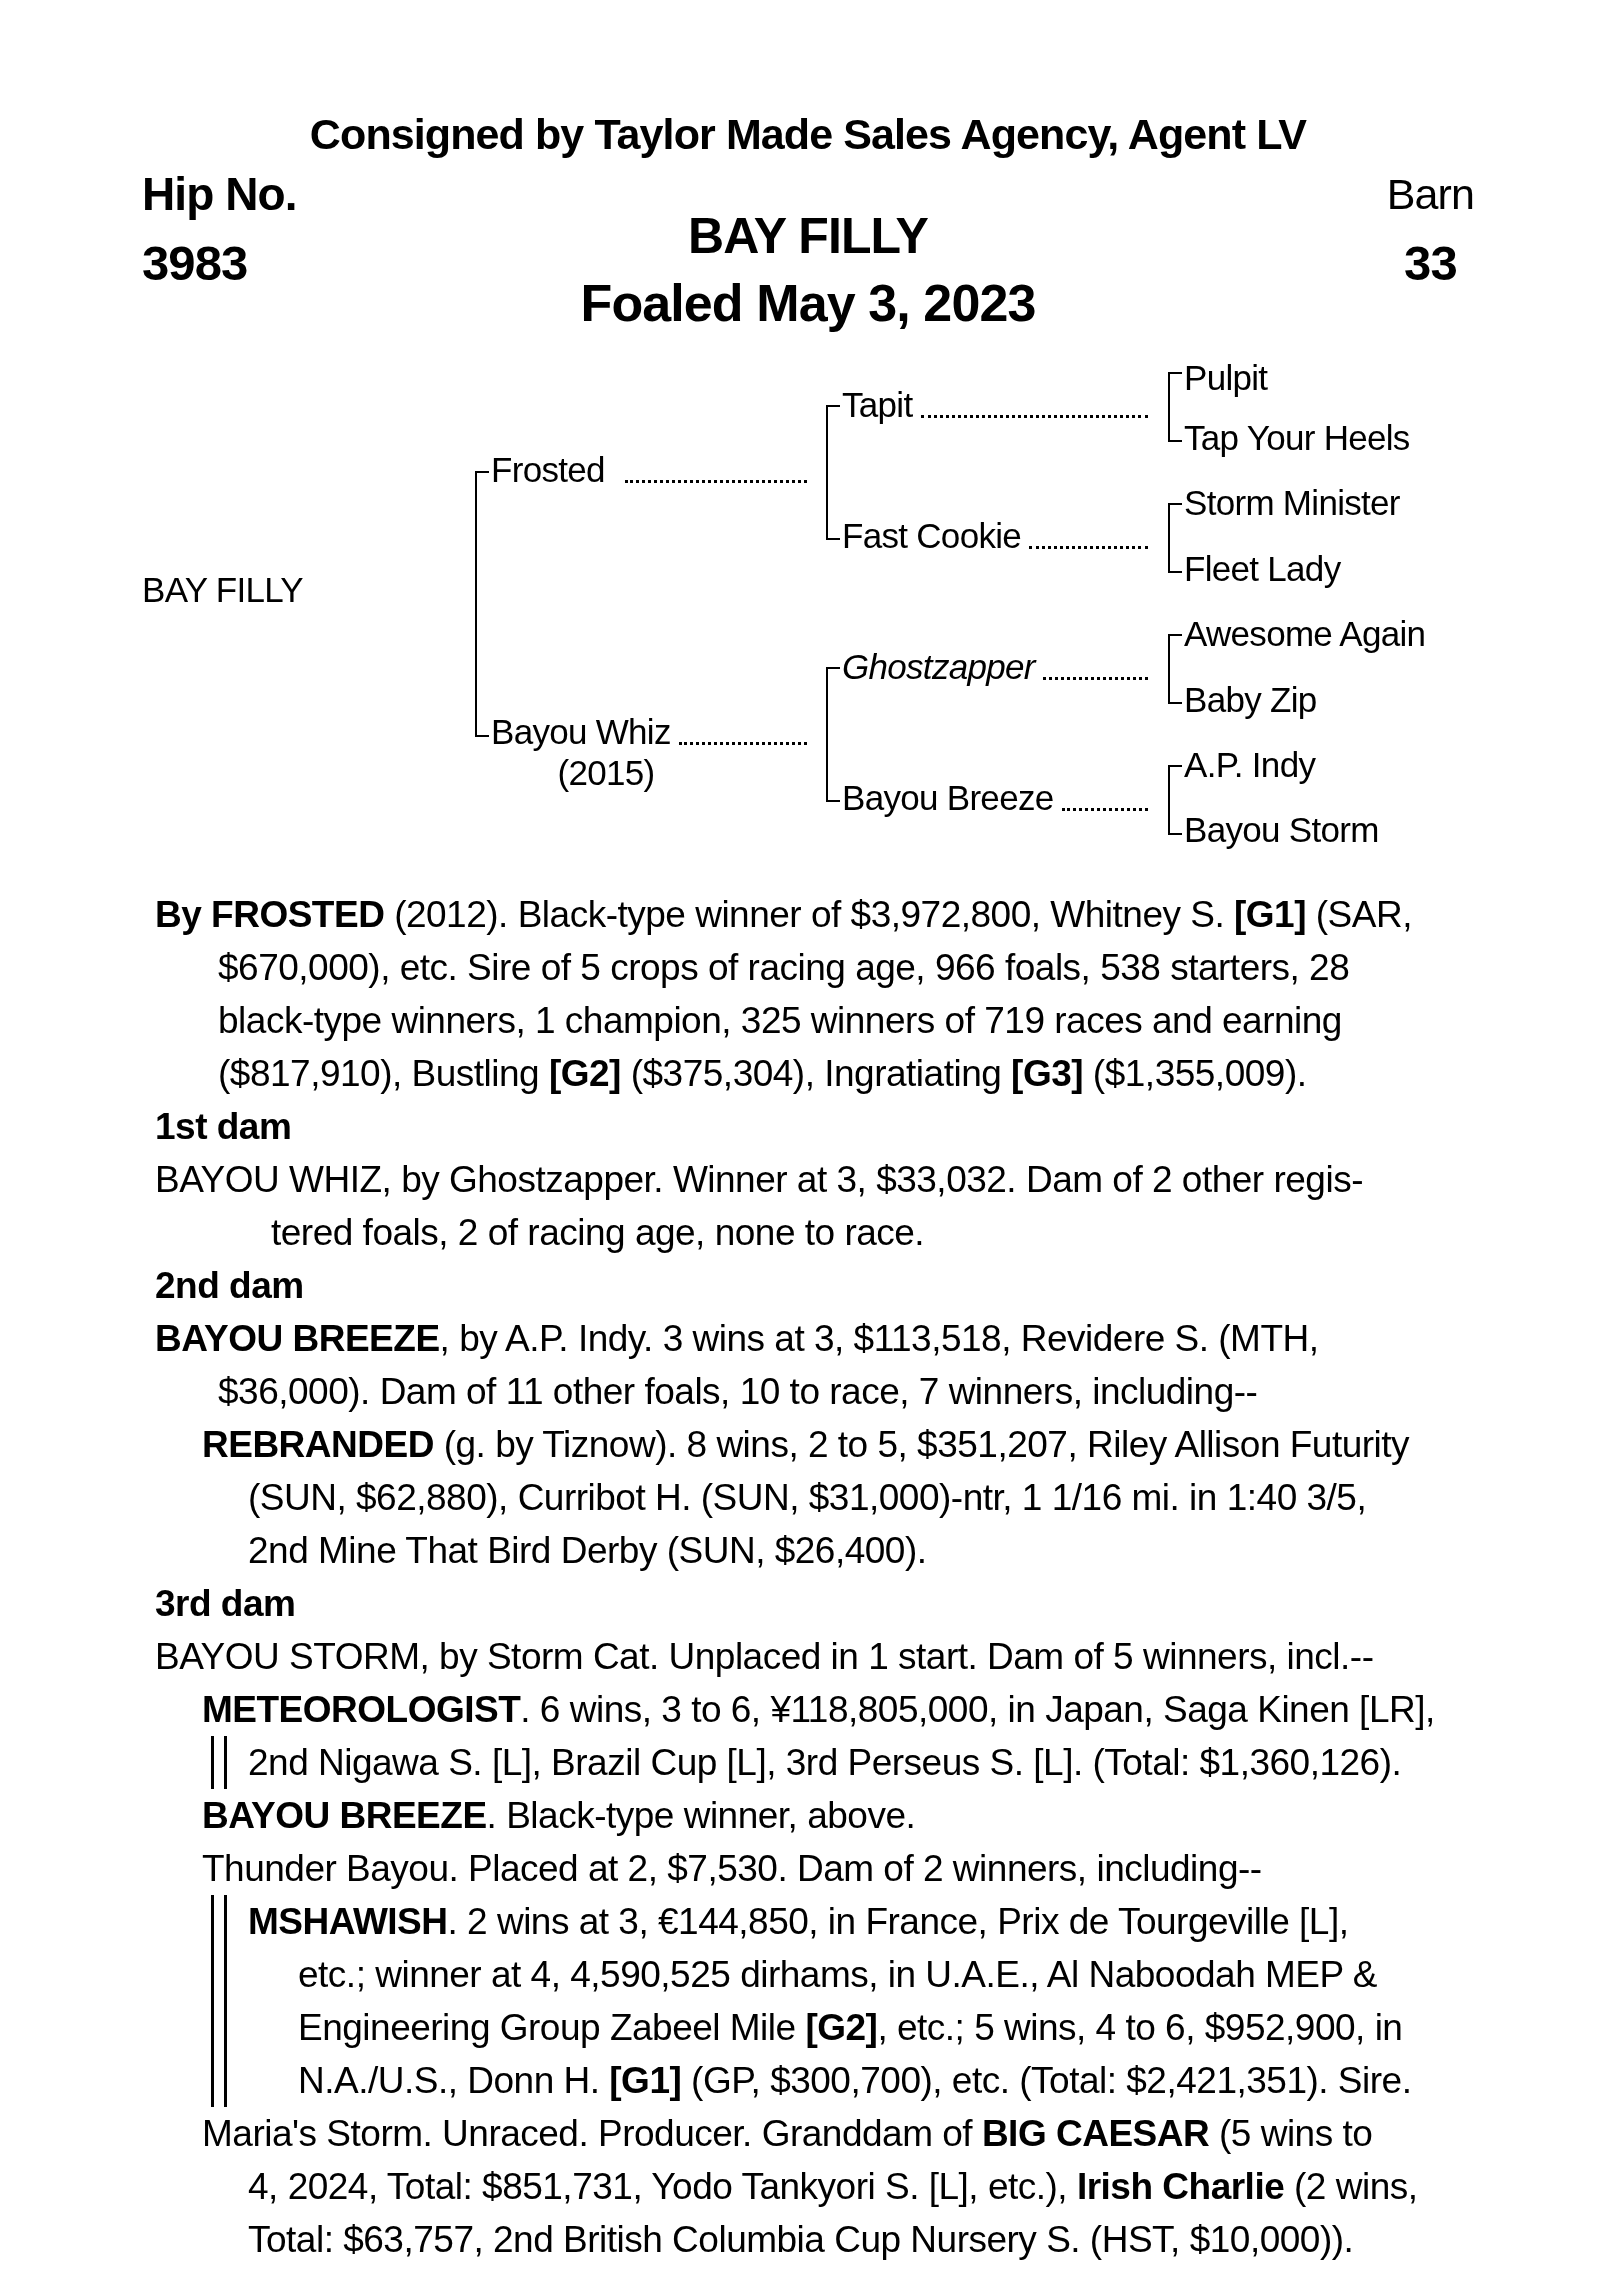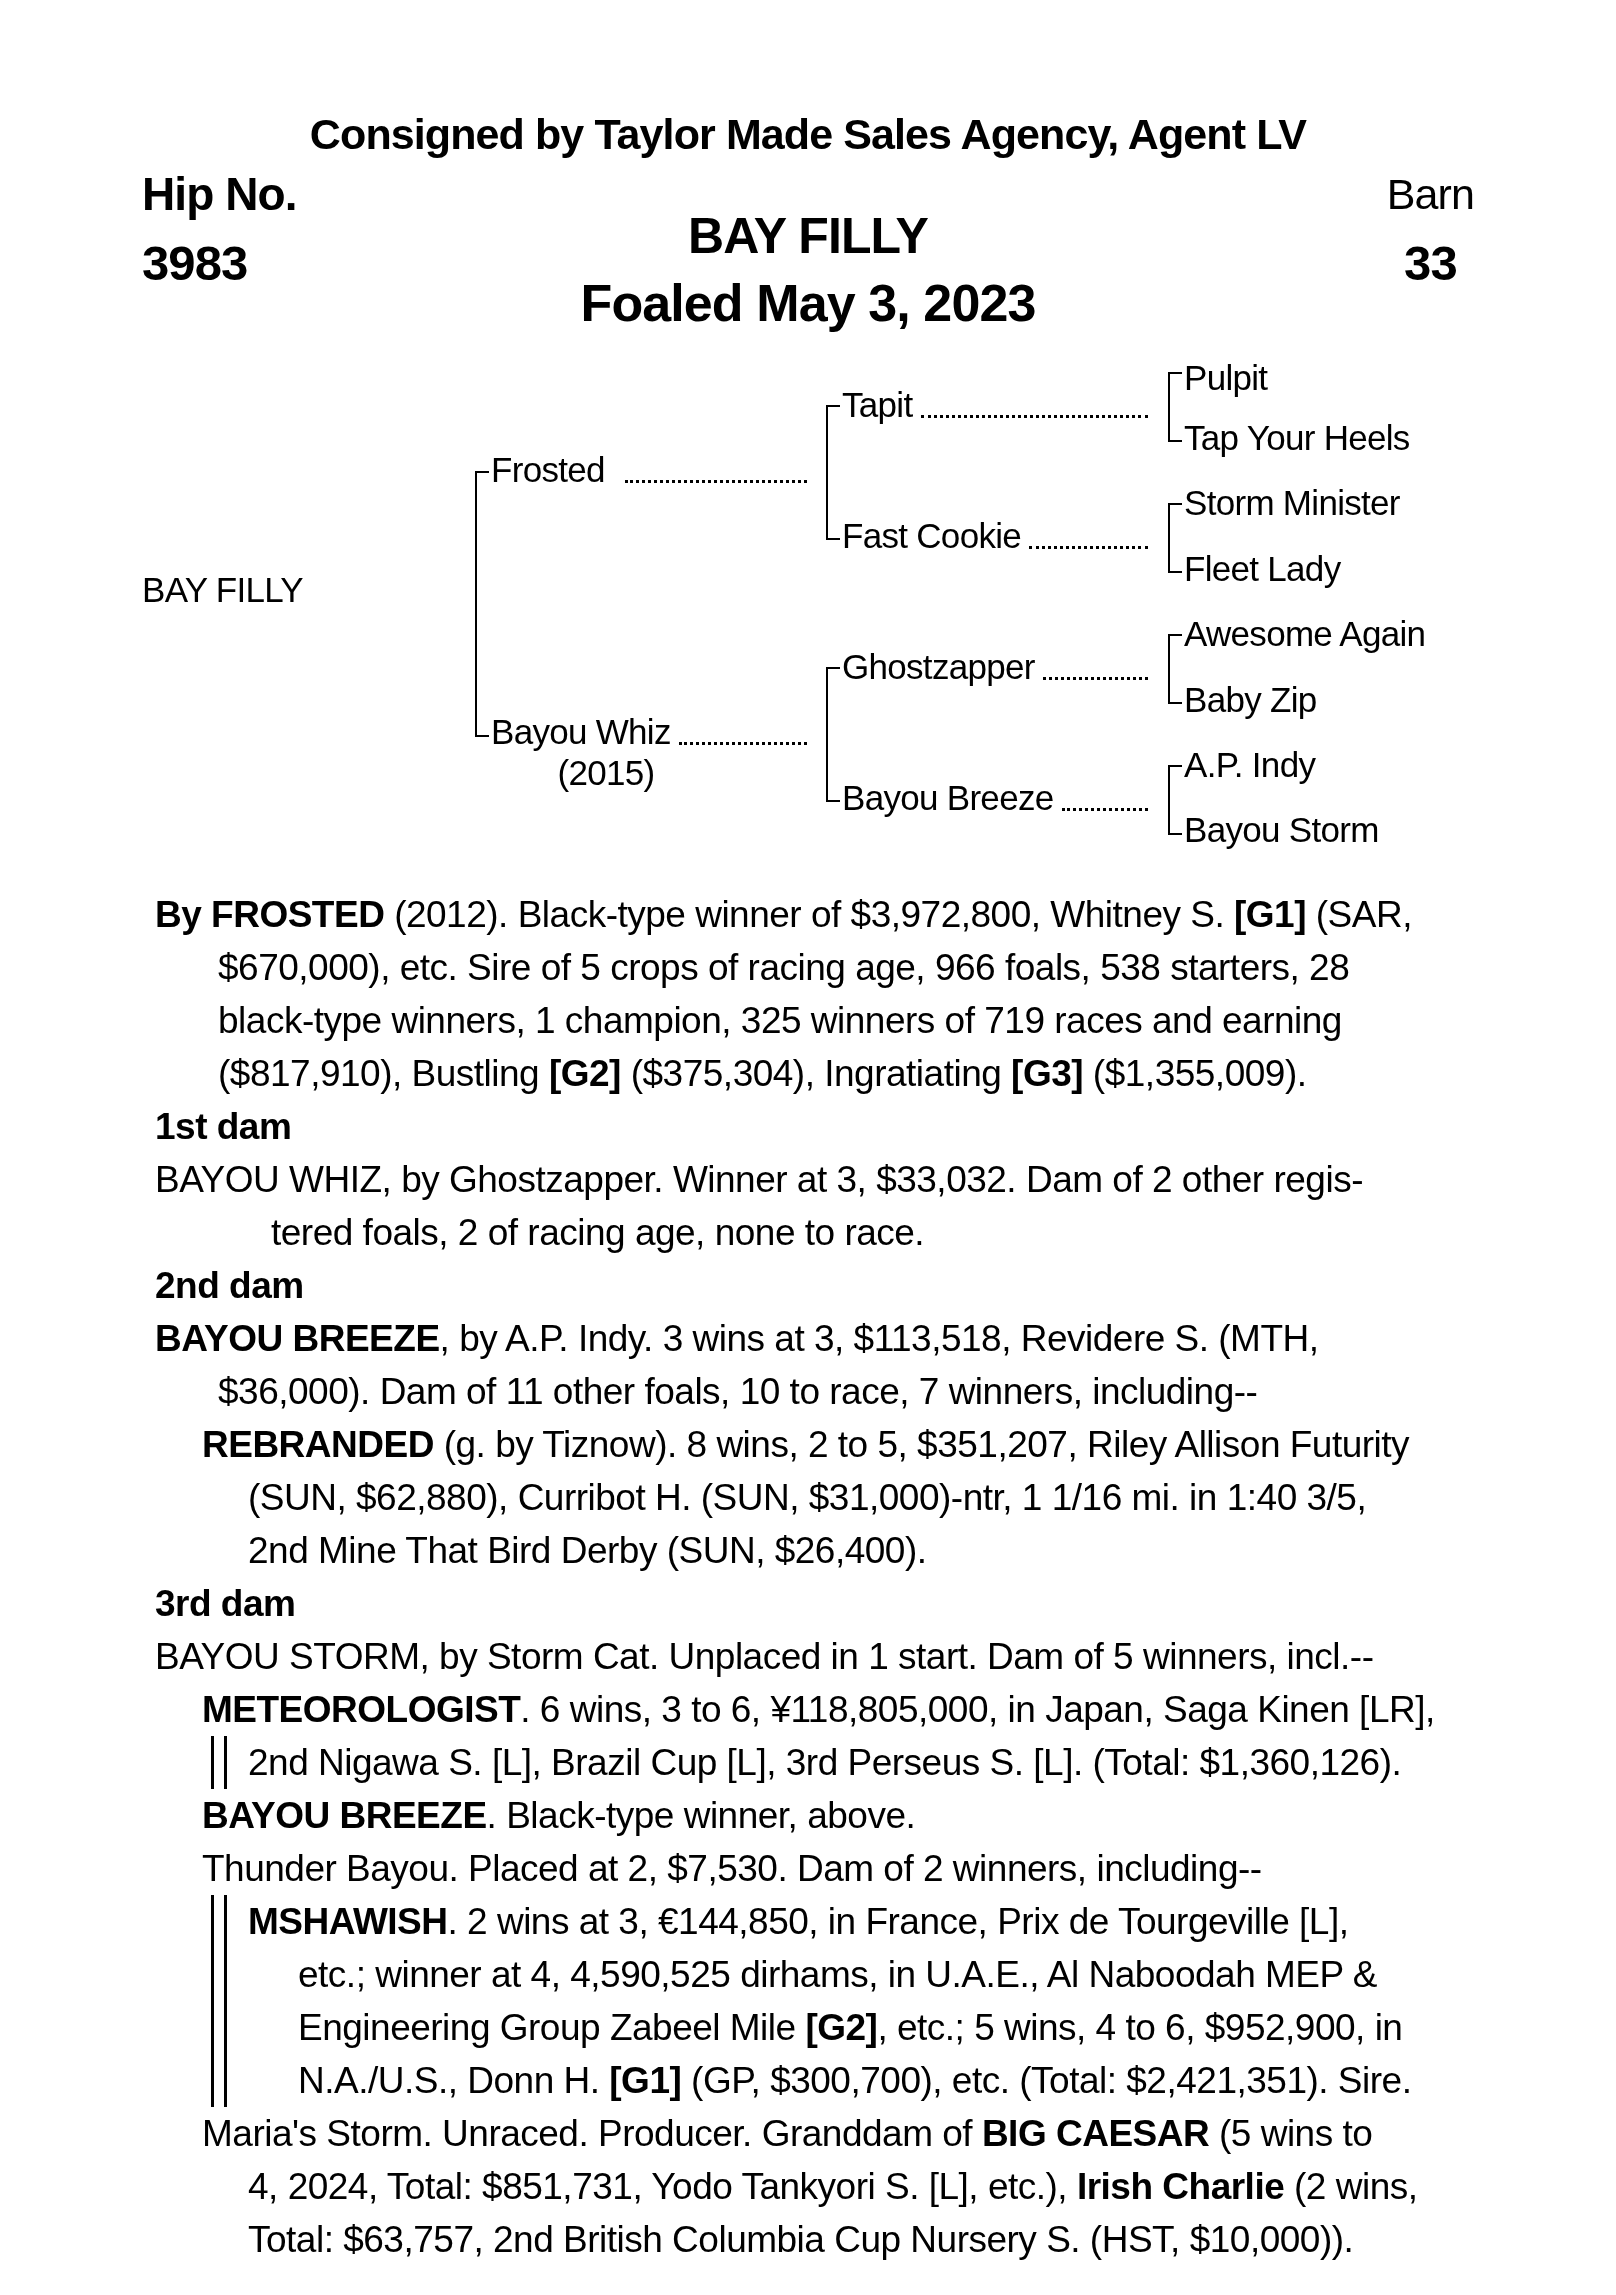--- a/index.html
+++ b/index.html
@@ -96,21 +96,21 @@
       <div class="ped-sub" style="left: 491px; top: 753px; width: 230px;">(2015)</div>
       <div class="bracket" style="left: 475px; top: 471px; height: 262px;"></div>
       <div class="ped-name" style="left: 842px; top: 384px; width: 314px;">
         <span class="nm">Tapit</span>
         <span class="lead"></span>
       </div>
       <div class="ped-name" style="left: 842px; top: 515px; width: 314px;">
         <span class="nm">Fast Cookie</span>
         <span class="lead"></span>
       </div>
-      <div class="ped-name" style="left: 842px; top: 646px; width: 314px;">
+      <div class="ped-name" style="left: 842px; top: 646px; width: 314px; font-style: italic;">
         <span class="nm">Ghostzapper</span>
         <span class="lead"></span>
       </div>
       <div class="ped-name" style="left: 842px; top: 777px; width: 314px;">
         <span class="nm">Bayou Breeze</span>
         <span class="lead"></span>
       </div>
       <div class="bracket" style="left: 826px; top: 405px; height: 131px;"></div>
       <div class="bracket" style="left: 826px; top: 667px; height: 131px;"></div>
       <div class="ped-name" style="left: 1184px; top: 333px; margin-top: 24px;">

